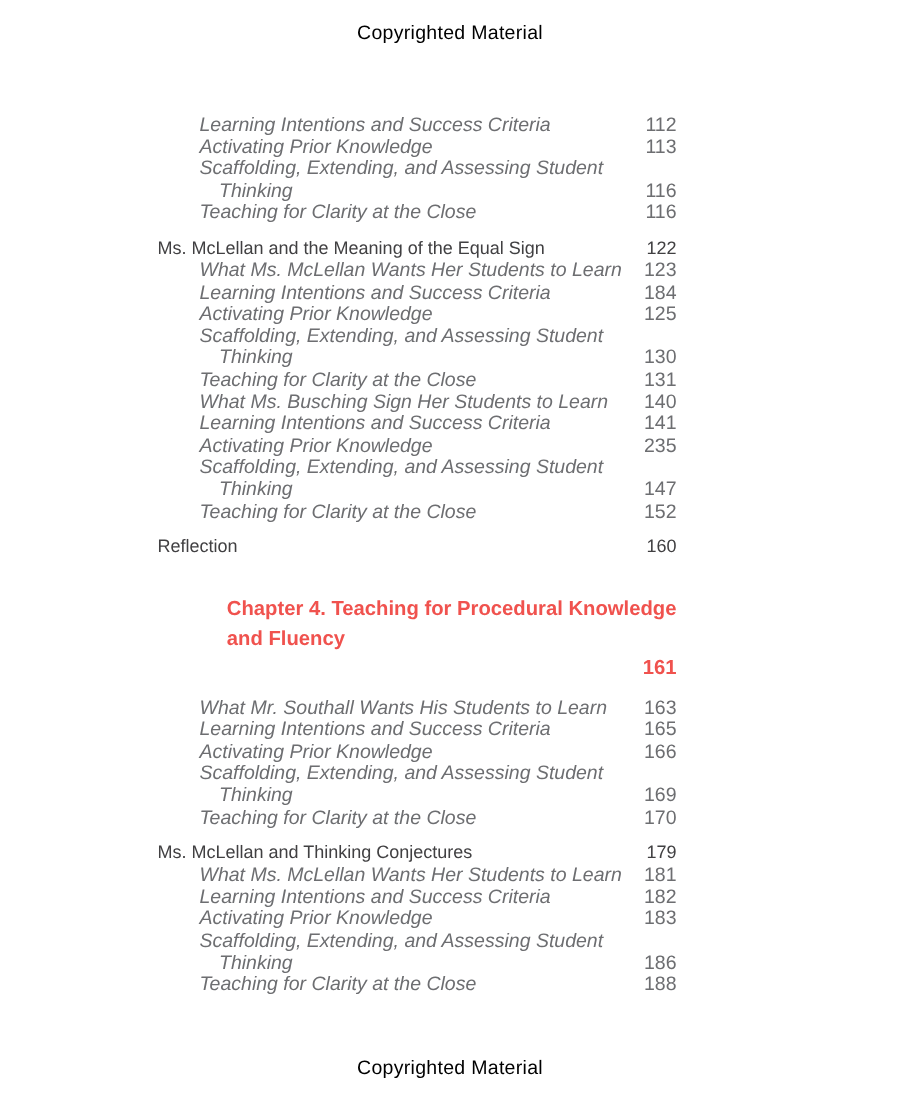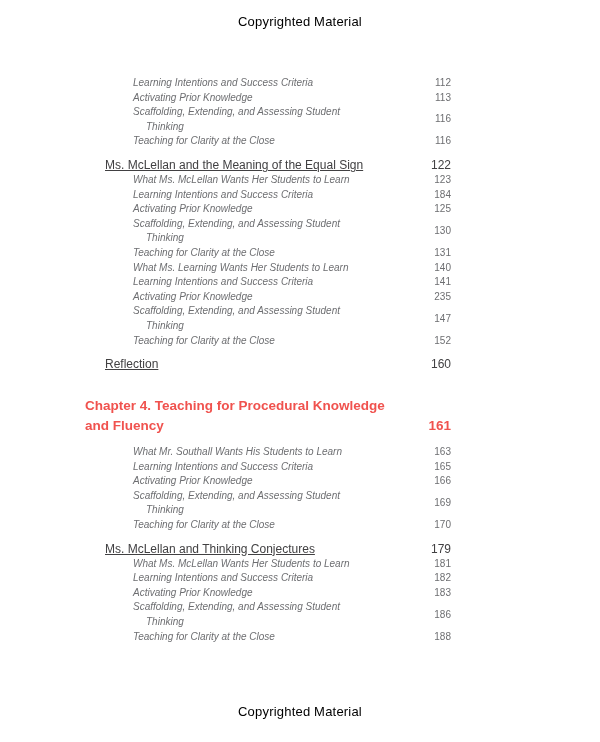--- a/index.html
+++ b/index.html
@@ -41,51 +41,50 @@
     flex: 1;
     white-space: pre-line;
   }
   .row .pagenum {
     text-align: right;
     min-width: 32px;
   }
 
   
   .row.sub {
-    font-size: 10px;
+    font-size: 13px;
     line-height: 14.6px;
     color: #6d6e71;
-    align-items: center;
   }
   .row.sub .label {
     font-style: italic;
     padding-left: 61px;
     text-indent: -13px;
   }
 
   
   .row.section {
     font-size: 12px;
     line-height: 15px;
     color: #414042;
     margin-top: 9px;
   }
   .row.section .label {
     padding-left: 20px;
-    text-decoration: underline;
   }
 
   
   .row.chapter {
     font-size: 13.5px;
     line-height: 19.5px;
     font-weight: bold;
     color: var(--accent, #f0524e);
     margin-top: 24px;
     margin-bottom: 10px;
+    flex-direction: column;
   }
   .row.chapter .label {
     padding-left: 0;
   }
 </style>
 </head>
 <body>
 
 <div class="page">
   <div class="copyright top">Copyrighted Material</div>
@@ -127,21 +126,21 @@
       <div class="row sub">
         <span class="label">Scaffolding, Extending, and Assessing Student
 Thinking</span>
         <span class="pagenum">130</span>
       </div>
       <div class="row sub">
         <span class="label">Teaching for Clarity at the Close</span>
         <span class="pagenum">131</span>
       </div>
       <div class="row sub">
-        <span class="label">What Ms. Learning Wants Her Students to Learn</span>
+        <span class="label">What Ms. Busching Sign Her Students to Learn</span>
         <span class="pagenum">140</span>
       </div>
       <div class="row sub">
         <span class="label">Learning Intentions and Success Criteria</span>
         <span class="pagenum">141</span>
       </div>
       <div class="row sub">
         <span class="label">Activating Prior Knowledge</span>
         <span class="pagenum">235</span>
       </div>

